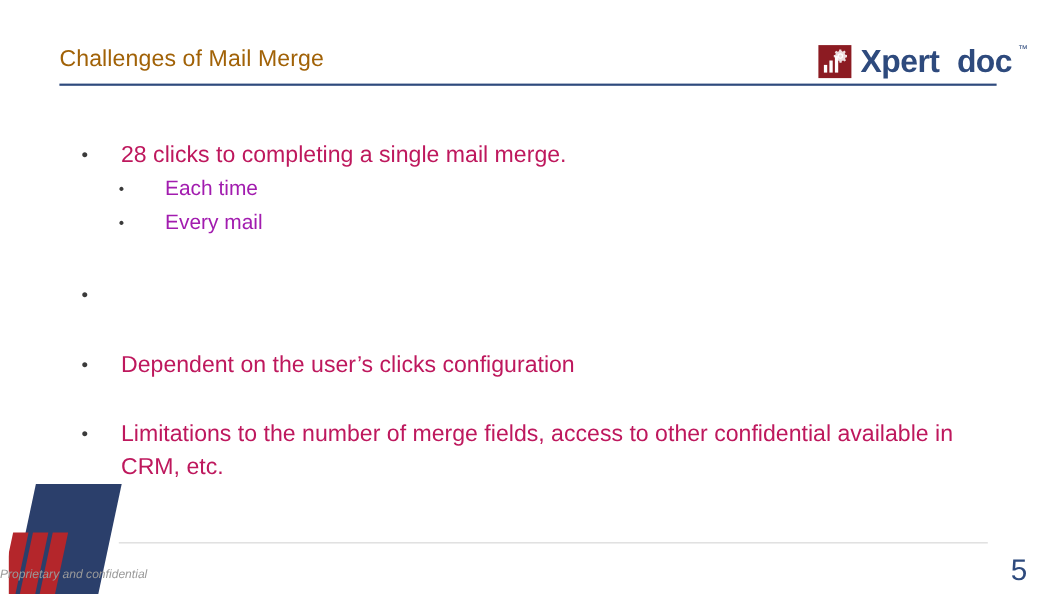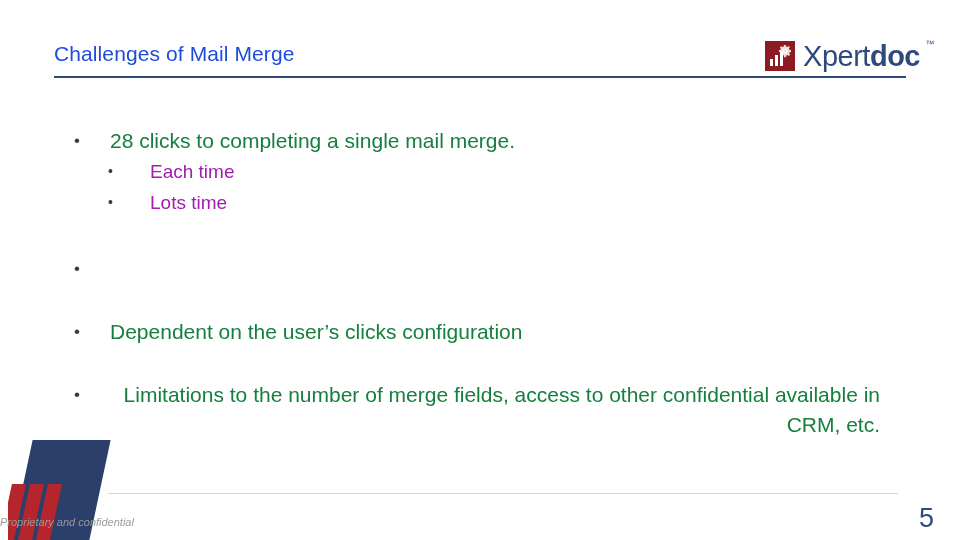--- a/index.html
+++ b/index.html
@@ -20,21 +20,21 @@
     background: #ffffff;
     overflow: hidden;
   }
 
   
   .title {
     position: absolute;
     left: 54px;
     top: 42px;
     font-size: 21px;
-    color: #1d4ed8;
+    color: #a16207;
     font-weight: normal;
     letter-spacing: 0.1px;
     white-space: nowrap;
   }
   .title-rule {
     position: absolute;
     left: 54px;
     top: 76px;
     width: 852px;
     height: 2px;
@@ -83,22 +83,22 @@
   .logo-mark .bars i:nth-child(2) { height: 11px; }
   .logo-mark .bars i:nth-child(3) { height: 15px; }
 
   .logo-word {
     font-size: 29px;
     color: #2e4a7d;
     line-height: 1;
     letter-spacing: -0.5px;
     position: relative;
   }
-  .logo-word .xpert { font-weight: normal; }
-  .logo-word .doc { font-weight: bold; }
+  .logo-word .xpert { font-weight: bold; }
+  .logo-word .doc { font-weight: bold; margin-left: 16px; }
   .logo-tm {
     position: absolute;
     top: -2px;
     right: -14px;
     font-size: 9px;
     color: #2e4a7d;
     font-weight: normal;
   }
 
   
@@ -120,23 +120,22 @@
     flex: 0 0 50px;
     text-align: left;
     padding-left: 14px;
     font-size: 17px;
     color: #3a3a3a;
     line-height: 30px;
     box-sizing: border-box;
   }
   .lvl1 .text {
     font-size: 21px;
-    color: #15803d;
+    color: #be185d;
     line-height: 30px;
-    text-align: right;
   }
   .lvl2 .marker {
     width: 90px;
     flex: 0 0 90px;
     text-align: left;
     padding-left: 48px;
     font-size: 14px;
     color: #3a3a3a;
     line-height: 31px;
     box-sizing: border-box;
@@ -261,21 +260,21 @@
       <span class="text">28 clicks to completing a single mail merge.</span>
     </div>
 
     <div class="bullet-row lvl2">
       <span class="marker">•</span>
       <span class="text">Each time</span>
     </div>
 
     <div class="bullet-row lvl2">
       <span class="marker">•</span>
-      <span class="text">Lots time</span>
+      <span class="text">Every mail</span>
     </div>
 
     <div class="gap-a"></div>
 
     <div class="bullet-row lvl1">
       <span class="marker">•</span>
     </div>
 
     <div class="gap-b"></div>
 

